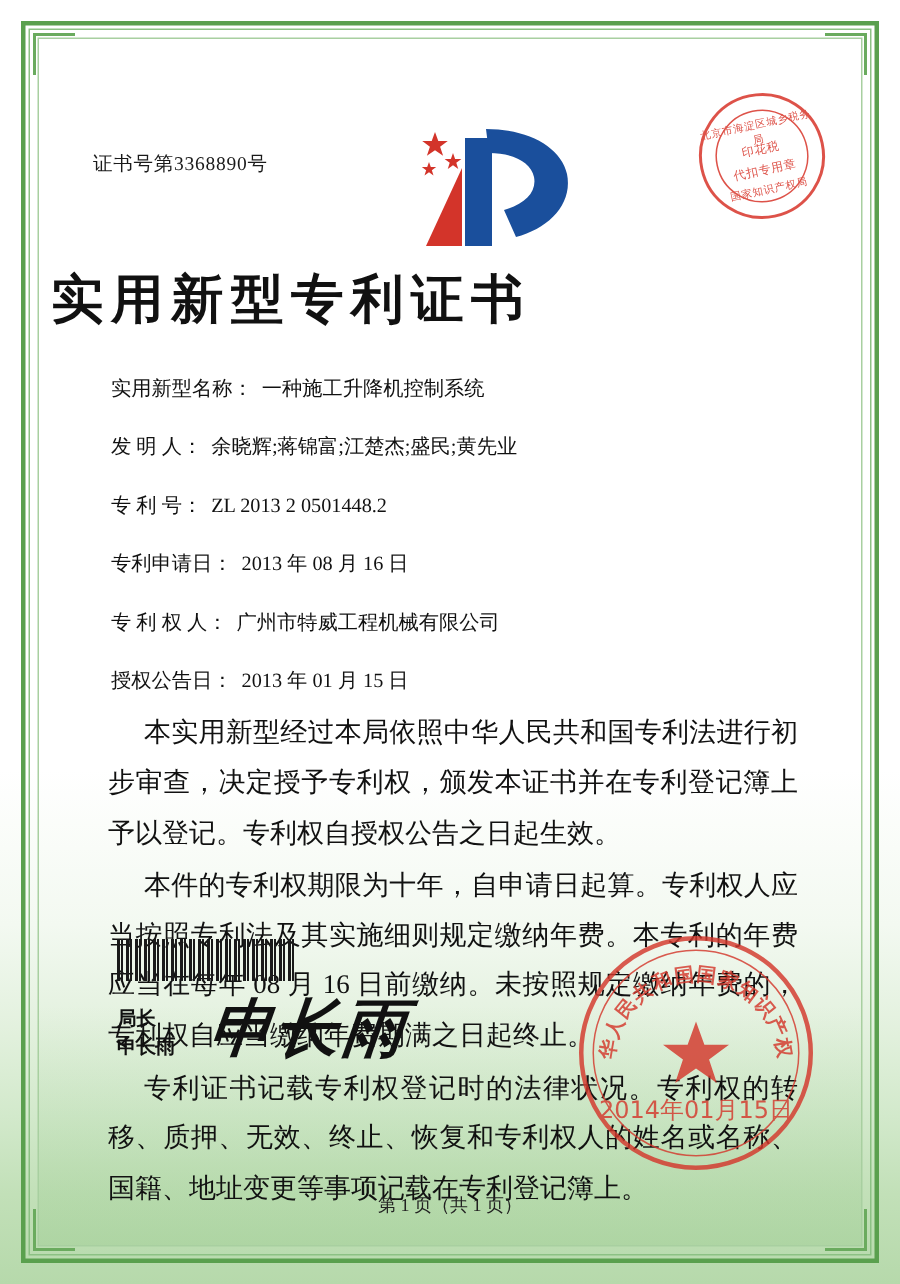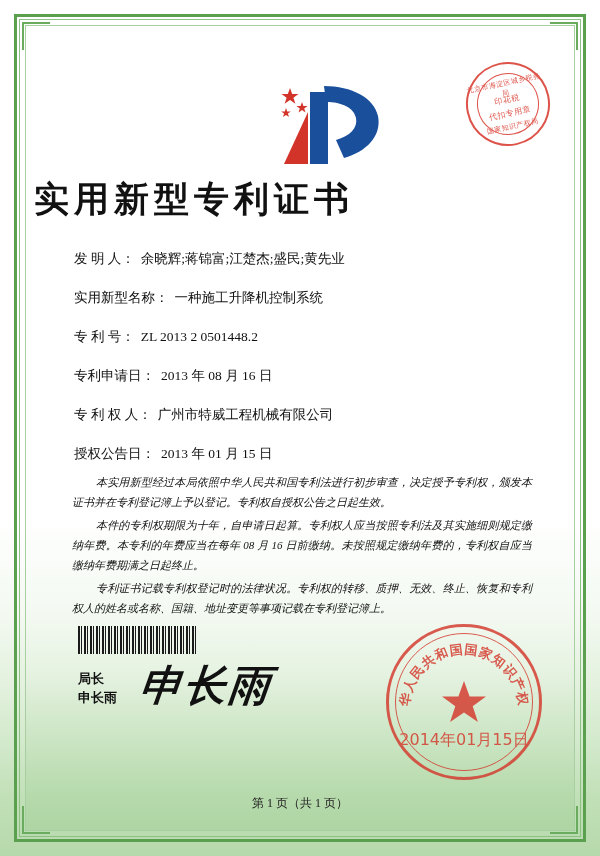--- a/index.html
+++ b/index.html
@@ -148,25 +148,24 @@
     display: inline-block;
     margin-left: 6px;
     color: #111;
   }
 
   .paragraphs {
     position: absolute;
     left: 38px;
     right: 34px;
     top: 438px;
-    font-size: 11px;
+    font-size: 18px;
     line-height: 1.85;
     color: #111;
     text-align: justify;
-    font-style: italic;
   }
   .paragraphs p {
     margin: 0 0 2px 0;
     text-indent: 24px;
   }
 
   
   .barcode {
     position: absolute;
     left: 44px;
@@ -307,29 +306,30 @@
         <path d="M44 10 L62 10 L62 82 L44 82 Z" fill="#1a4f9c"></path>
         <path d="M42 30 L42 82 L18 82 Z" fill="#d3342a"></path>
         <g fill="#d3342a">
           <polygon points="24,6 26.2,12 32.5,12 27.4,15.8 29.4,21.8 24,18.1 18.6,21.8 20.6,15.8 15.5,12 21.8,12"></polygon>
           <polygon points="36,20 37.4,24 41.6,24 38.2,26.5 39.5,30.6 36,28.1 32.5,30.6 33.8,26.5 30.4,24 34.6,24"></polygon>
           <polygon points="20,26 21.2,29.4 24.8,29.4 21.9,31.5 23,35 20,32.9 17,35 18.1,31.5 15.2,29.4 18.8,29.4"></polygon>
         </g>
       </svg>
     </div>
 
+    <div class="doc-number">证书号第3368890号</div>
 
     <div class="main-title">实用新型专利证书</div>
 
     <div class="fields">
       <div class="field-row">
+        <span class="field-label">实用新型名称：</span><span class="field-value">一种施工升降机控制系统</span>
+      </div>
+      <div class="field-row">
         <span class="field-label">发 明 人：</span><span class="field-value">余晓辉;蒋锦富;江楚杰;盛民;黄先业</span>
-      </div>
-      <div class="field-row">
-        <span class="field-label">实用新型名称：</span><span class="field-value">一种施工升降机控制系统</span>
       </div>
       <div class="field-row">
         <span class="field-label">专 利 号：</span><span class="field-value">ZL 2013 2 0501448.2</span>
       </div>
       <div class="field-row">
         <span class="field-label">专利申请日：</span><span class="field-value">2013 年 08 月 16 日</span>
       </div>
       <div class="field-row">
         <span class="field-label">专 利 权 人：</span><span class="field-value">广州市特威工程机械有限公司</span>
       </div>

